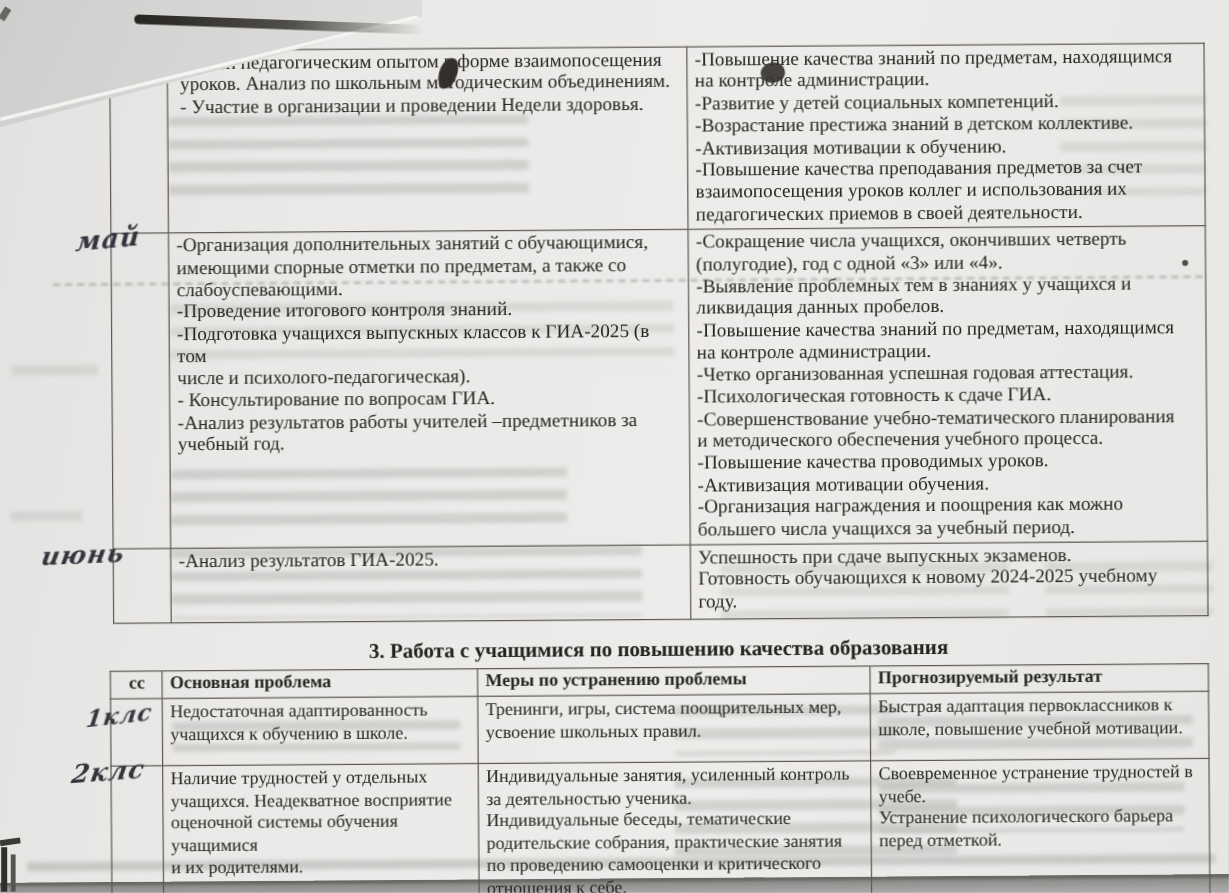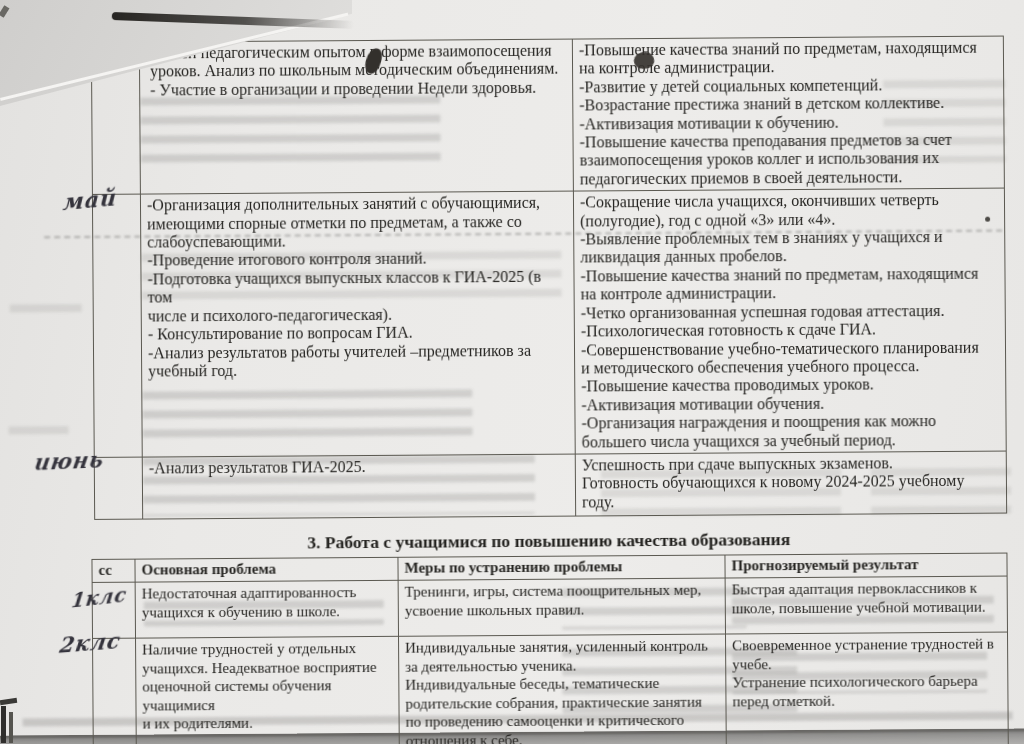--- a/index.html
+++ b/index.html
@@ -15,21 +15,21 @@
     transform:rotate(-0.4deg);transform-origin:50% 50%;
     box-shadow:0 3px 2px rgba(80,78,74,.55),0 8px 12px rgba(0,0,0,.28);
   }
   .content{position:absolute;left:22px;top:34px;width:1024px;height:744px;filter:blur(.3px);}
   
   table{border-collapse:collapse;table-layout:fixed;position:absolute;color:#262522;}
   td,th{border:1px solid #5a5850;vertical-align:top;padding:2px 5px 2px 6px;overflow:hidden;}
   .t1{left:93px;top:39px;width:912px;font-size:16px;line-height:18.4px;}
   .t2{left:90px;top:556px;width:915px;font-size:15px;line-height:18.6px;}
   .t2 th{font-weight:bold;text-align:left;padding-top:1px;padding-bottom:1px;line-height:19px;}
-  .t2 th.cc{text-align:left;}
+  .t2 th.cc{text-align:center;}
   .pre{white-space:pre-line;}
   .heading{
     position:absolute;left:90px;top:531px;width:915px;text-align:center;
     font-weight:bold;font-size:17.5px;color:#23221f;filter:blur(.3px);
   }
   
   .hand{
     position:absolute;font-family:"DejaVu Serif",serif;font-style:italic;font-weight:bold;
     color:#34333c;letter-spacing:1px;filter:blur(.2px);
   }

